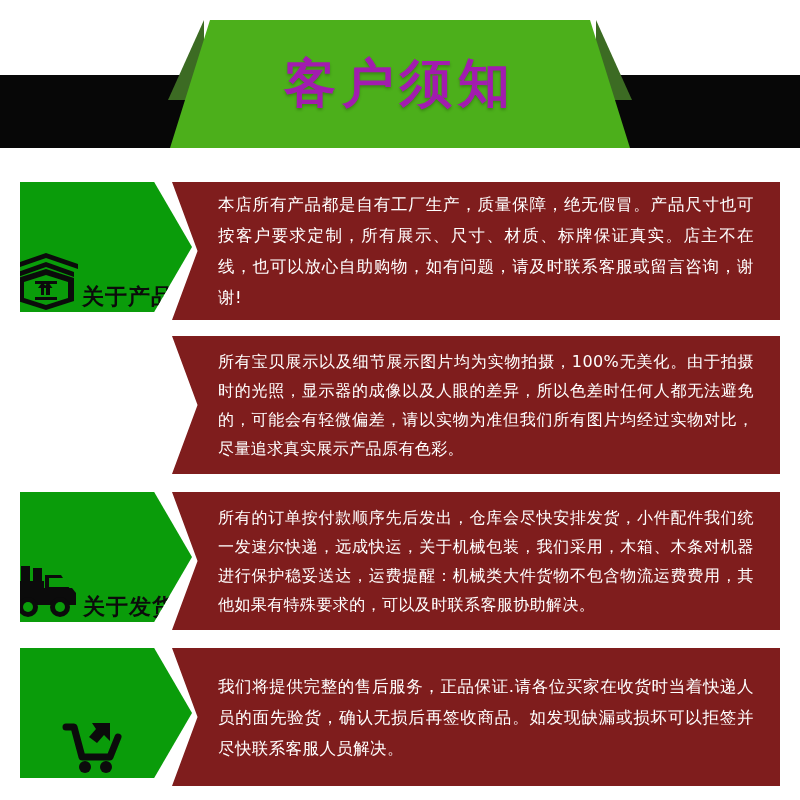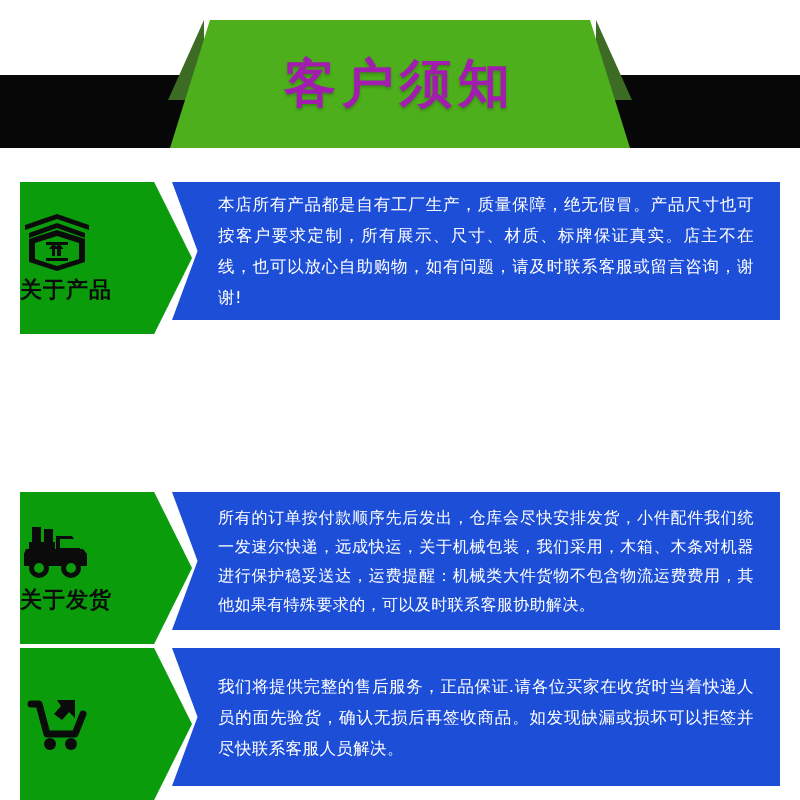--- a/index.html
+++ b/index.html
@@ -92,26 +92,26 @@
   .sec-1 { top: 182px; }
   .sec-2 { top: 336px; }
   .sec-3 { top: 492px; }
   .sec-4 { top: 648px; }
 
   .green-card {
     position: absolute;
     left: 20px;
     top: 0;
     width: 172px;
-    height: 152px;
+    height: 130px;
     background: #0a9c0a;
     clip-path: polygon(0 0, 78% 0, 100% 50%, 78% 100%, 0 100%);
     display: flex;
-    flex-direction: column;
-    align-items: flex-start;
+    flex-direction: row;
+    align-items: flex-end;
     justify-content: center;
     box-sizing: border-box;
     padding-right: 28px;
   }
   .icon-wrap {
     width: 74px;
     height: 62px;
     display: flex;
     align-items: center;
     justify-content: center;
@@ -126,21 +126,21 @@
     font-family: "DejaVu Sans", "Liberation Sans", sans-serif;
     white-space: nowrap;
   }
 
   .blue-card {
     position: absolute;
     left: 172px;
     top: 0;
     width: 608px;
     height: 138px;
-    background: #1d4ed8;
+    background: #7f1d1d;
     clip-path: polygon(0 0, 100% 0, 100% 100%, 0 100%, 4.2% 50%);
     display: flex;
     align-items: center;
     box-sizing: border-box;
     padding: 6px 26px 6px 46px;
   }
   .blue-text {
     color: #ffffff;
     font-size: 16.5px;
     line-height: 31px;
@@ -185,20 +185,23 @@
         </svg>
       </span>
       <span class="green-label">关于产品</span>
     </div>
     <div class="blue-card">
       <div class="blue-text">本店所有产品都是自有工厂生产，质量保障，绝无假冒。产品尺寸也可按客户要求定制，所有展示、尺寸、材质、标牌保证真实。店主不在线，也可以放心自助购物，如有问题，请及时联系客服或留言咨询，谢谢!</div>
     </div>
   </div>
 
   <div class="section sec-2">
+    <div class="blue-card">
+      <div class="blue-text">所有宝贝展示以及细节展示图片均为实物拍摄，100%无美化。由于拍摄时的光照，显示器的成像以及人眼的差异，所以色差时任何人都无法避免的，可能会有轻微偏差，请以实物为准但我们所有图片均经过实物对比，尽量追求真实展示产品原有色彩。</div>
+    </div>
   </div>
 
   <div class="section sec-3">
     <div class="green-card">
       <span class="icon-wrap">
         <svg width="74" height="58" viewBox="0 0 74 58">
           <g fill="#0b0b0b">
             <rect x="12" y="4" width="9" height="16"></rect>
             <rect x="24" y="6" width="9" height="14"></rect>
             <rect x="9" y="19" width="26" height="8"></rect>

